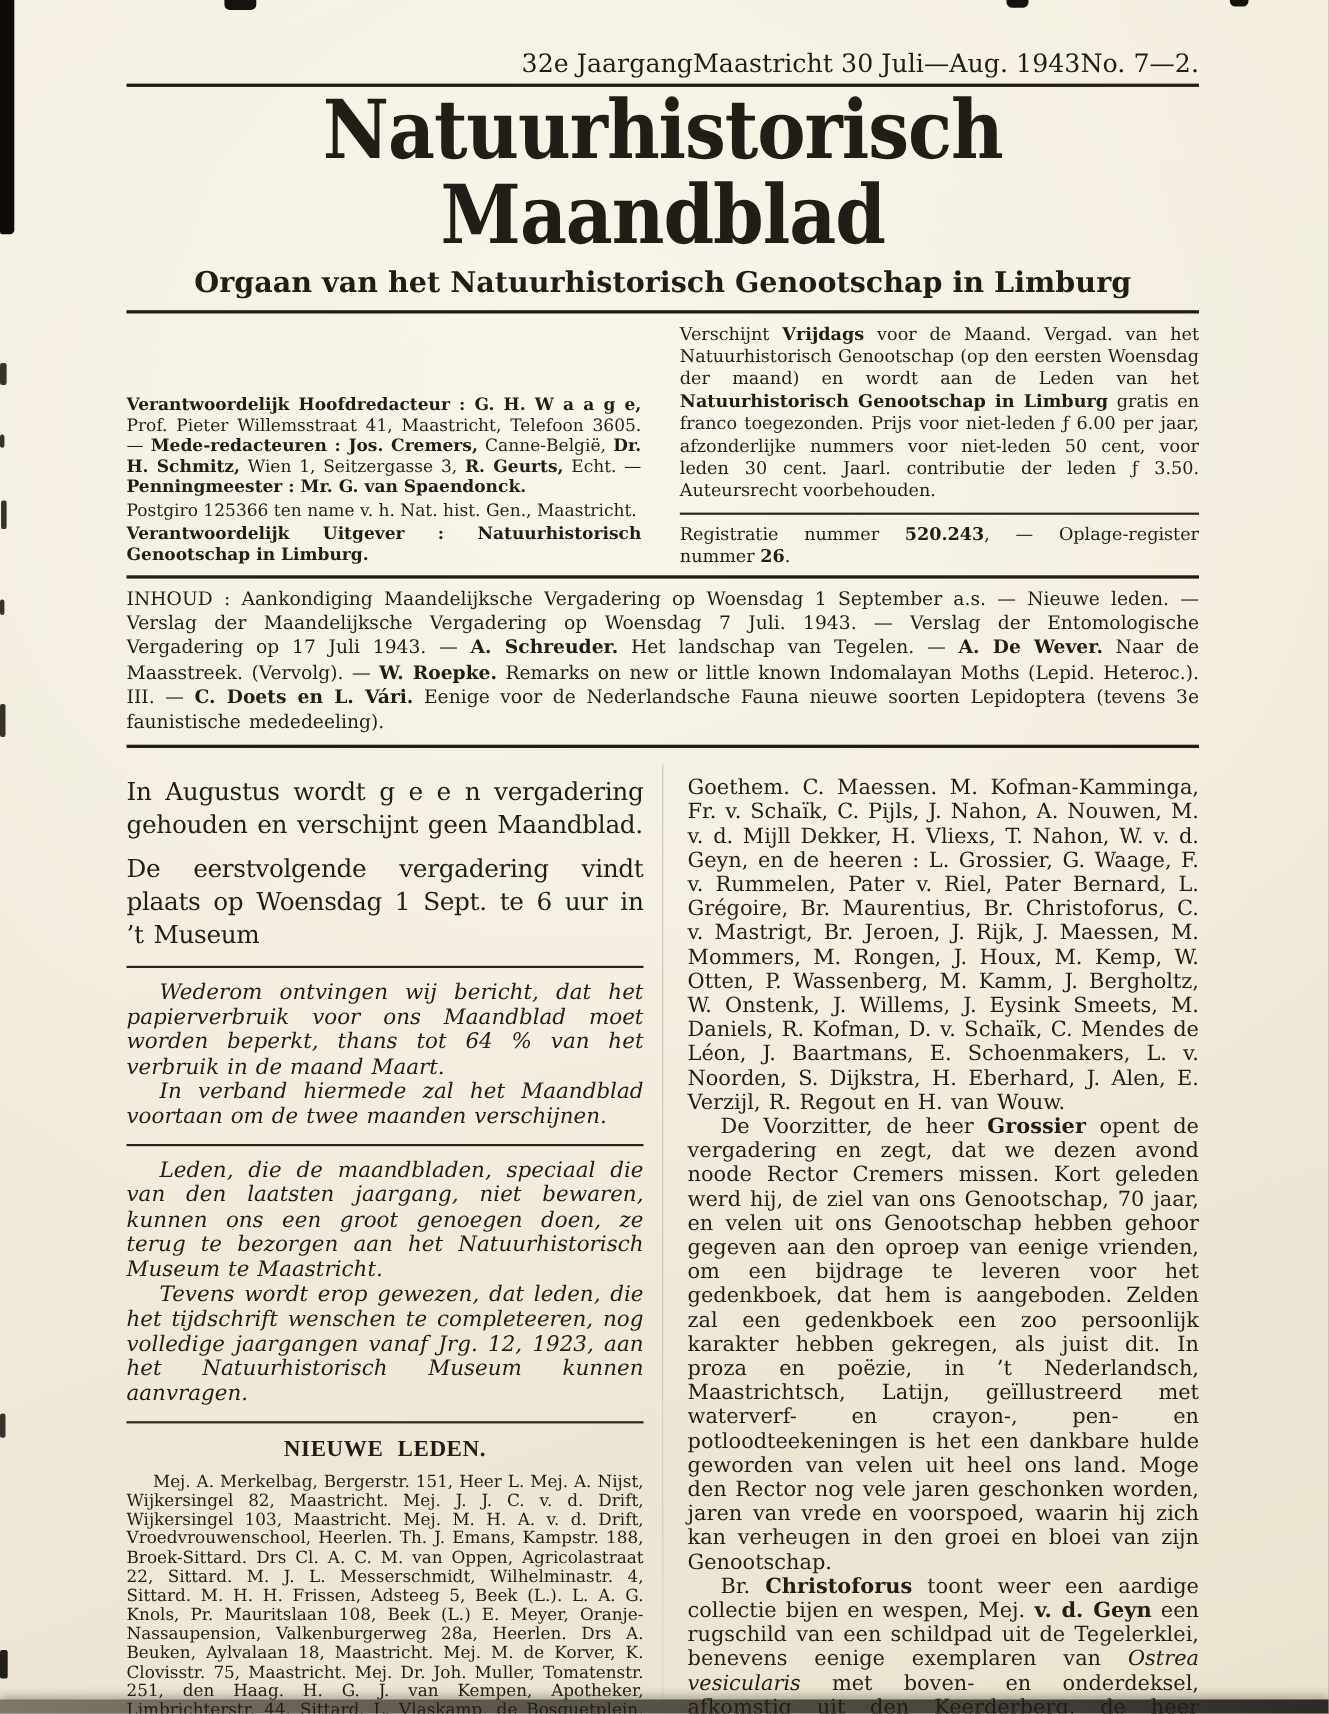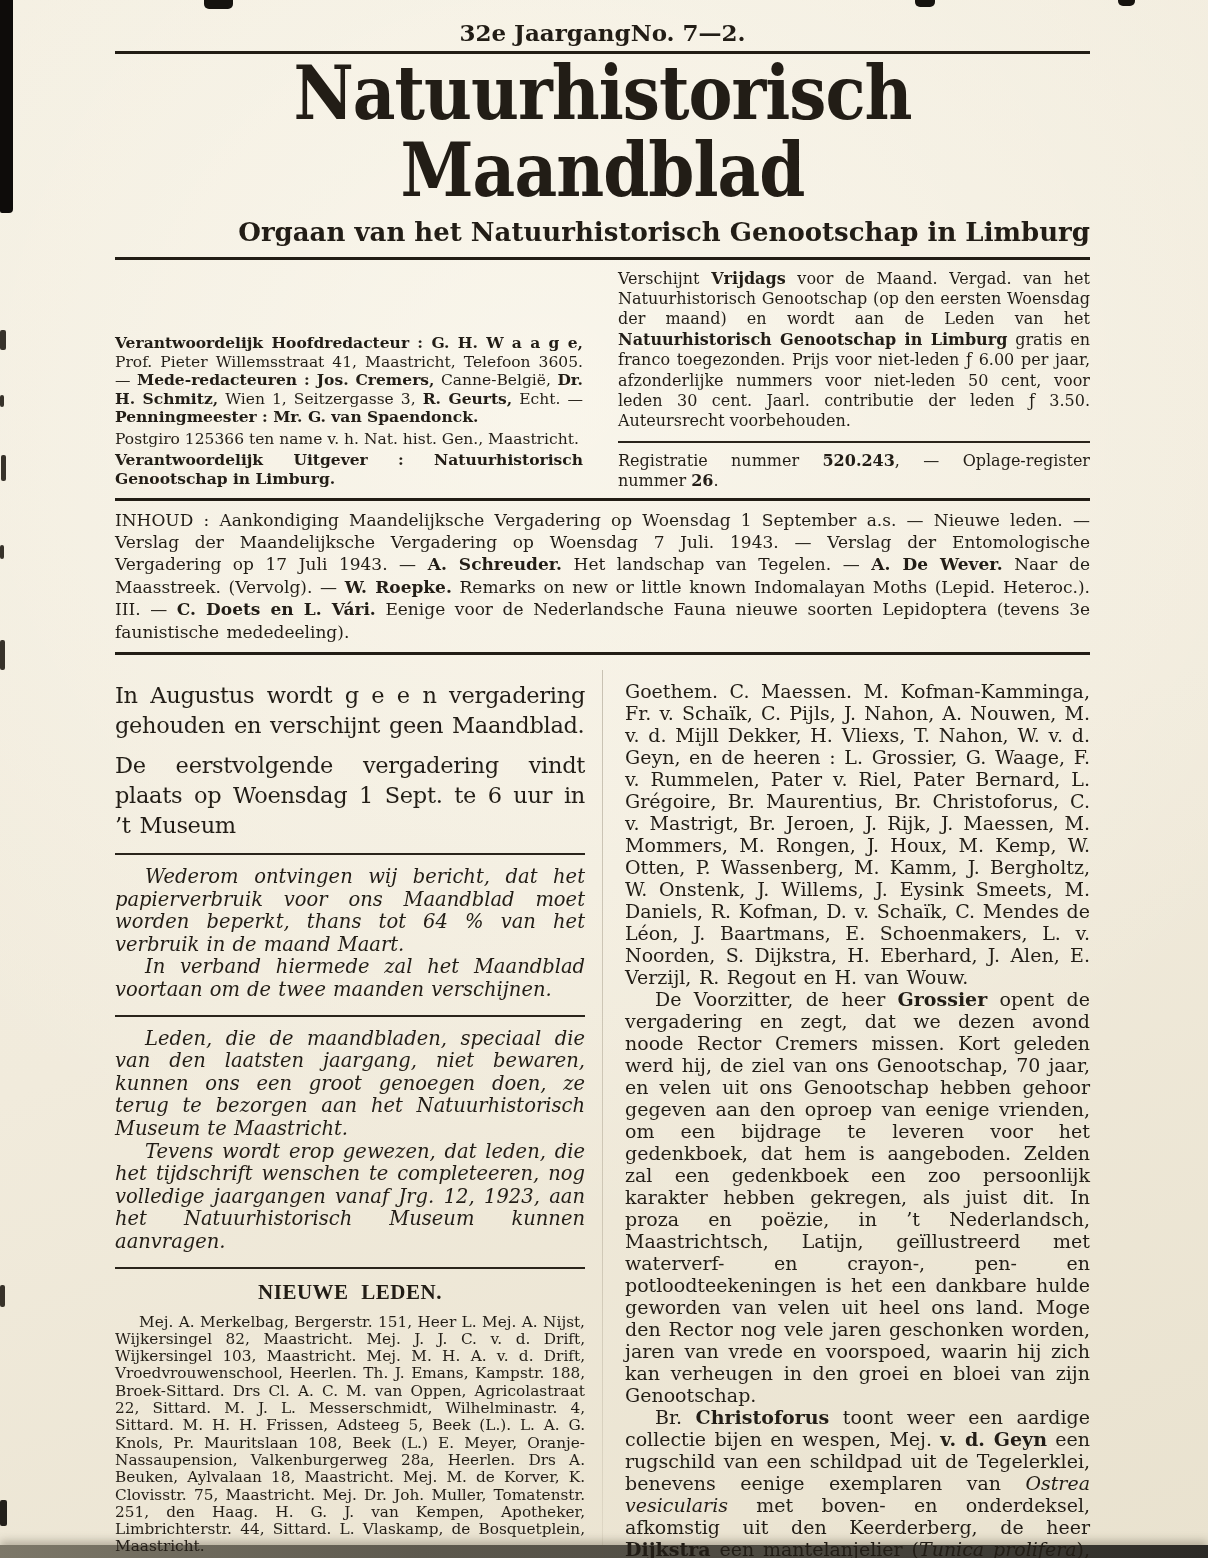--- a/index.html
+++ b/index.html
@@ -14,28 +14,28 @@
     font-family:"DejaVu Serif","Liberation Serif",serif;
     color:#221d16;
   }
   .content{position:relative;padding:0 118px 0 115px;}
   .b{font-weight:bold;}
   .i{font-style:italic;}
   .rule{border-top:2px solid #2a241b;height:0;}
   .rule.heavy{border-top:3px solid #221d15;}
 
   
-  .topline{padding-top:19px;display:flex;justify-content:center;align-items:baseline;
-    font-size:23px;font-weight:bold;}
+  .topline{padding-top:45px;display:flex;justify-content:flex-end;align-items:baseline;
+    font-size:23px;font-weight:normal;}
   .rule-header{margin-top:5px;}
 
   
   .journal-title{margin-top:9px;text-align:center;font-size:66px;font-weight:bold;
     letter-spacing:-1px;line-height:1.05;transform:scaleY(1.12);transform-origin:center;}
-  .journal-subtitle{margin-top:15px;text-align:right;font-size:26px;font-weight:bold;}
+  .journal-subtitle{margin-top:15px;text-align:center;font-size:26px;font-weight:bold;}
   .rule-subtitle{margin-top:10px;}
 
   
   .masthead{margin-top:9px;display:flex;align-items:flex-end;}
   .masthead-left{width:468px;font-size:15.5px;line-height:18.6px;text-align:justify;}
   .masthead-left p{margin:0 0 3px;}
   .masthead-divider{width:8px;border-left:3px solid #241f18;border-right:3px solid #241f18;
     margin:0 12px 0 9px;}
   .masthead-right{flex:1;font-size:16px;line-height:20.4px;text-align:justify;}
   .masthead-right p{margin:0;}
@@ -103,20 +103,21 @@
   <div class="speck s7"></div>
   <div class="top-mark tm1"></div>
   <div class="top-mark tm2"></div>
   <div class="top-mark tm3"></div>
   <div class="scan-bottom-strip"></div>
 
   <div class="content">
 
     <div class="topline">
       <span>32e Jaargang</span>
+      <span>Maastricht 30 Juli—Aug. 1943</span>
       <span>No. 7—2.</span>
     </div>
     <div class="rule heavy rule-header"></div>
 
     <div class="journal-title">Natuurhistorisch Maandblad</div>
     <div class="journal-subtitle">Orgaan van het Natuurhistorisch Genootschap in Limburg</div>
     <div class="rule heavy rule-subtitle"></div>
 
     <div class="masthead">
       <div class="masthead-left">

